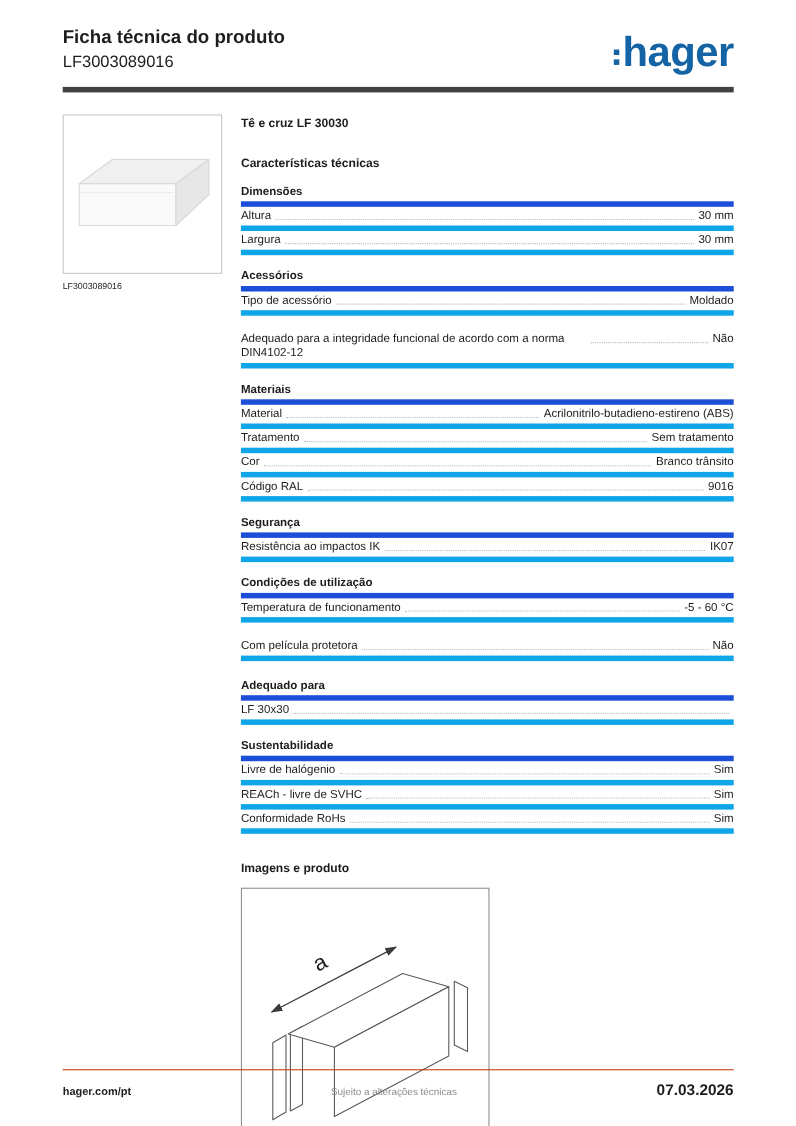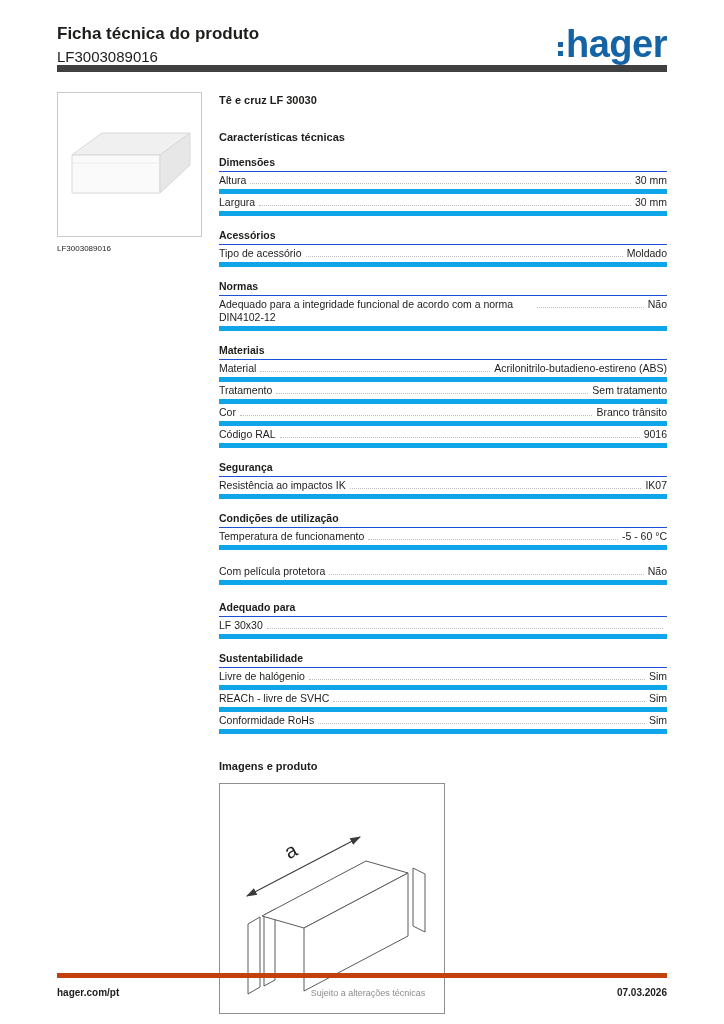--- a/index.html
+++ b/index.html
@@ -1,59 +1,59 @@
 <!DOCTYPE html>
 <html><head>
 <meta charset="utf-8">
 <style>
   * { margin:0; padding:0; box-sizing:border-box; }
   html,body { background:#ffffff; }
   body { font-family:"Liberation Sans", sans-serif; color:#1d1d1b; }
   .page { position:relative; width:724px; height:1024px; background:#fff; overflow:hidden; }
 
   
-  .header { margin:24px 57px 0 57px; border-bottom:7px solid #404040;
-            display:flex; justify-content:space-between; align-items:center; }
+  .header { margin:24px 57px 0 57px; padding-bottom:14px; border-bottom:5px solid #404040;
+            display:flex; justify-content:space-between; align-items:flex-end; }
   .doc-title { font-size:17px; font-weight:bold; color:#1d1d1b; }
   .doc-ref { font-size:15px; color:#1d1d1b; margin-top:4px; }
   .logo { display:flex; align-items:flex-end; }
   .logo-colon { display:flex; flex-direction:column; gap:4px; margin:0 3px 6px 0; }
   .logo-colon i { width:5px; height:5px; display:block; }
   .logo-text { font-size:38px; font-weight:bold; line-height:0.9; letter-spacing:-0.5px; }
 
   
   .main { display:flex; margin:20px 57px 0 57px; }
   .left-col { width:146px; margin-right:16px; flex:none; }
   .photo-box { width:145px; height:145px; border:1px solid #c9c9c9; background:#fff; }
   .photo-caption { font-size:8px; color:#1d1d1b; margin-top:7px; }
   .right-col { flex:1; min-width:0; }
 
   .product-name { font-size:11px; font-weight:bold; margin-top:2px; }
   .tech-heading { font-size:11px; font-weight:bold; margin-top:25px; }
 
   
   .section { margin-top:13px; }
-  .section-title { font-size:10.5px; font-weight:bold; padding-bottom:3px; border-bottom:1px solid #1d4ed8; }
+  .section-title { font-size:10.5px; font-weight:bold; padding-bottom:3px; border-bottom:5px solid #1d4ed8; }
   .spec-row { display:flex; align-items:flex-start; padding:2px 0 2px 0; border-bottom:5px solid #0ea5e9;
               font-size:10.5px; line-height:13px; color:#1d1d1b; }
   .row-label { max-width:70%; }
   .leader { flex:1; border-bottom:1px dotted #bdbdbd; height:10px; margin:0 4px; min-width:10px; }
   .row-value { white-space:nowrap; text-align:right; }
   .sections-b { margin-top:16px; }
 
   
   .images-heading { font-size:11px; font-weight:bold; margin-top:26px; }
   .drawing-box { width:226px; height:231px; border:1px solid #8f8f8f; margin-top:11px; background:#fff; }
 
   
-  .footer { position:absolute; left:57px; right:57px; bottom:26px; border-top:5px solid #c2410c;
+  .footer { position:absolute; left:57px; right:57px; bottom:26px; border-top:1px solid #c2410c;
             padding-top:9px; display:flex; justify-content:space-between; align-items:baseline;text-align:center; }
   .footer-left { font-size:10px; font-weight:bold; color:#1d1d1b; text-decoration:none; }
   .footer-center { font-size:9px; color:#8c8c8c; }
-  .footer-right { font-size:10px; font-weight:bold; }
+  .footer-right { font-size:14px; font-weight:bold; }
 </style>
 </head>
 <body>
 
 <div class="page">
 
   <div class="header">
     <div>
       <div class="doc-title">Ficha técnica do produto</div>
       <div class="doc-ref">LF3003089016</div>
@@ -103,21 +103,20 @@
           </div>
           <div class="section">
             <div class="section-title">Acessórios</div>
             <div class="spec-row">
               <span class="row-label">Tipo de acessório</span>
               <span class="leader"></span>
               <span class="row-value">Moldado</span>
             </div>
           </div>
           <div class="section">
-            <div class="section-title">Normas</div>
             <div class="spec-row">
               <span class="row-label">Adequado para a integridade funcional de acordo com a norma DIN4102-12</span>
               <span class="leader"></span>
               <span class="row-value">Não</span>
             </div>
           </div>
           <div class="section">
             <div class="section-title">Materiais</div>
             <div class="spec-row">
               <span class="row-label">Material</span>

